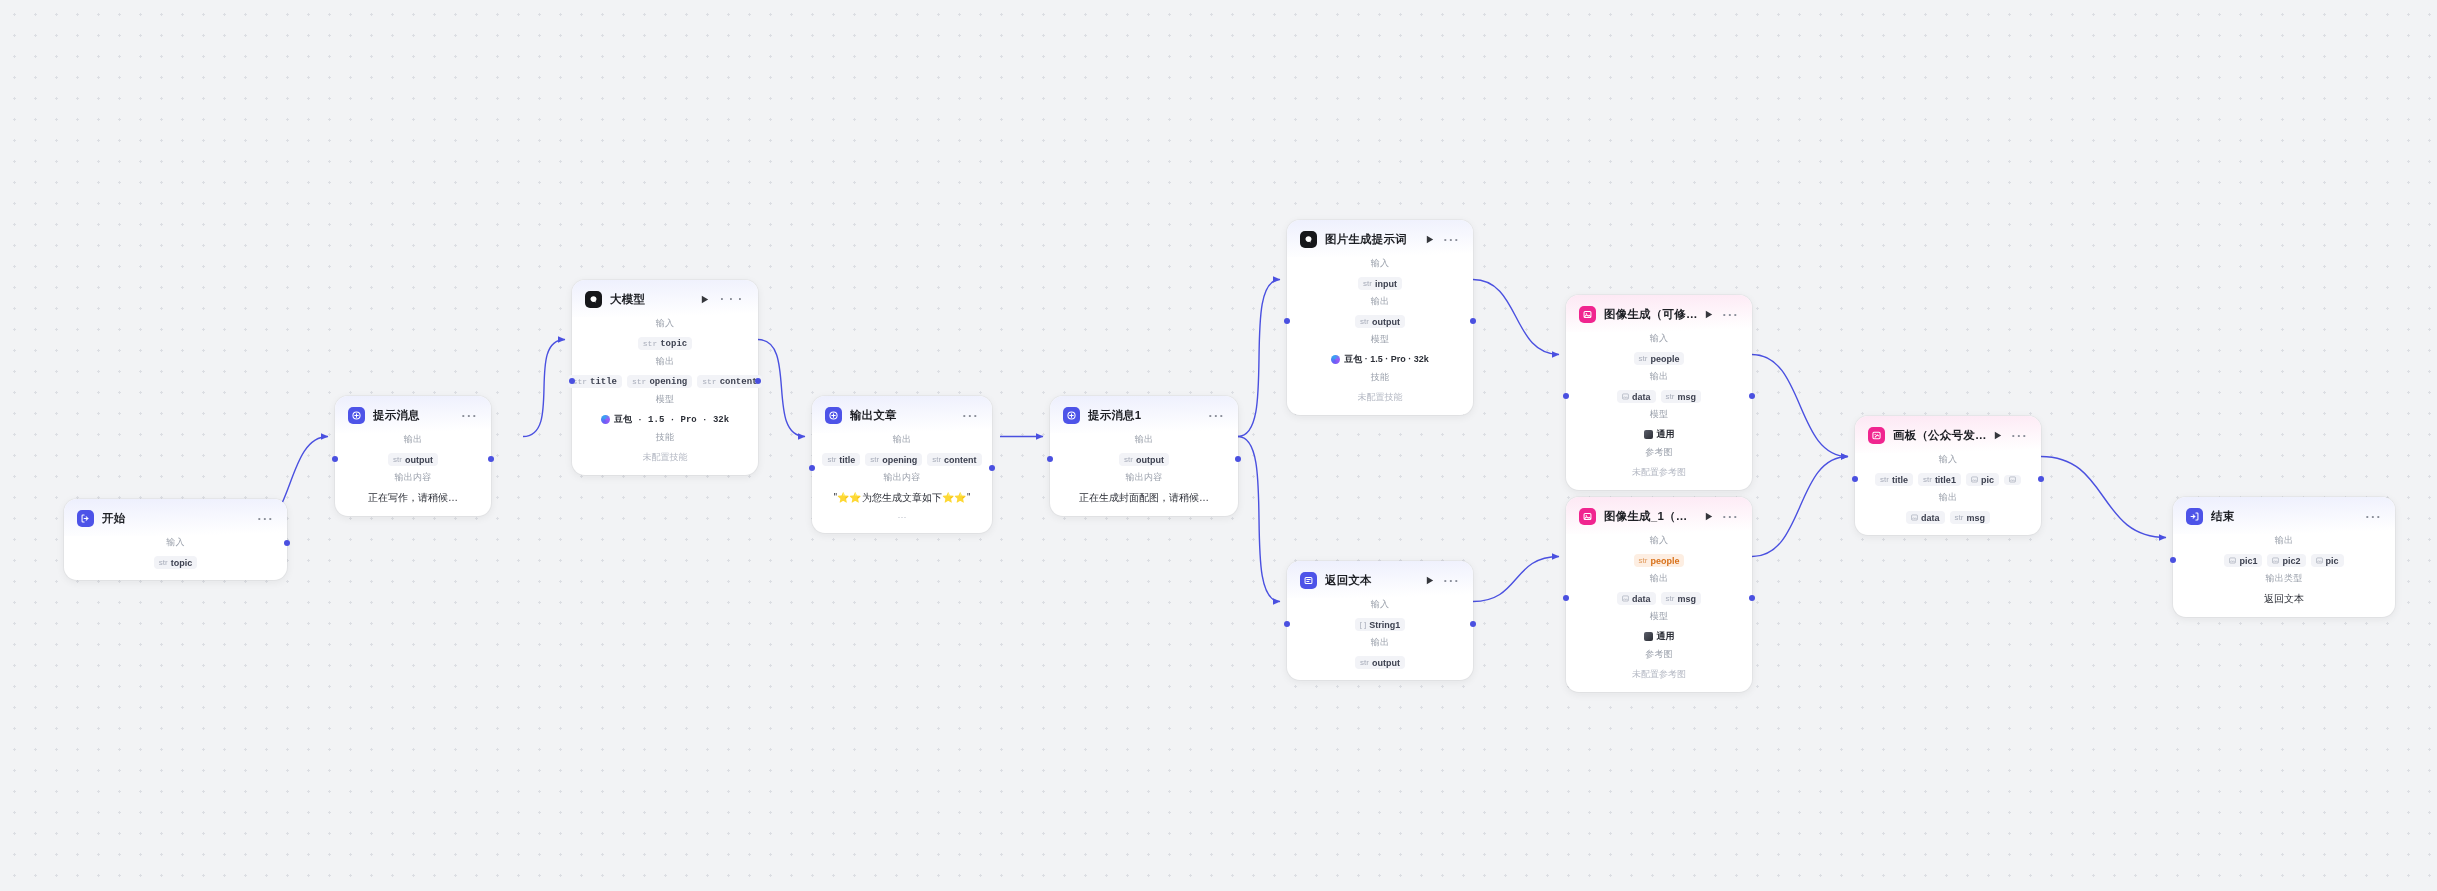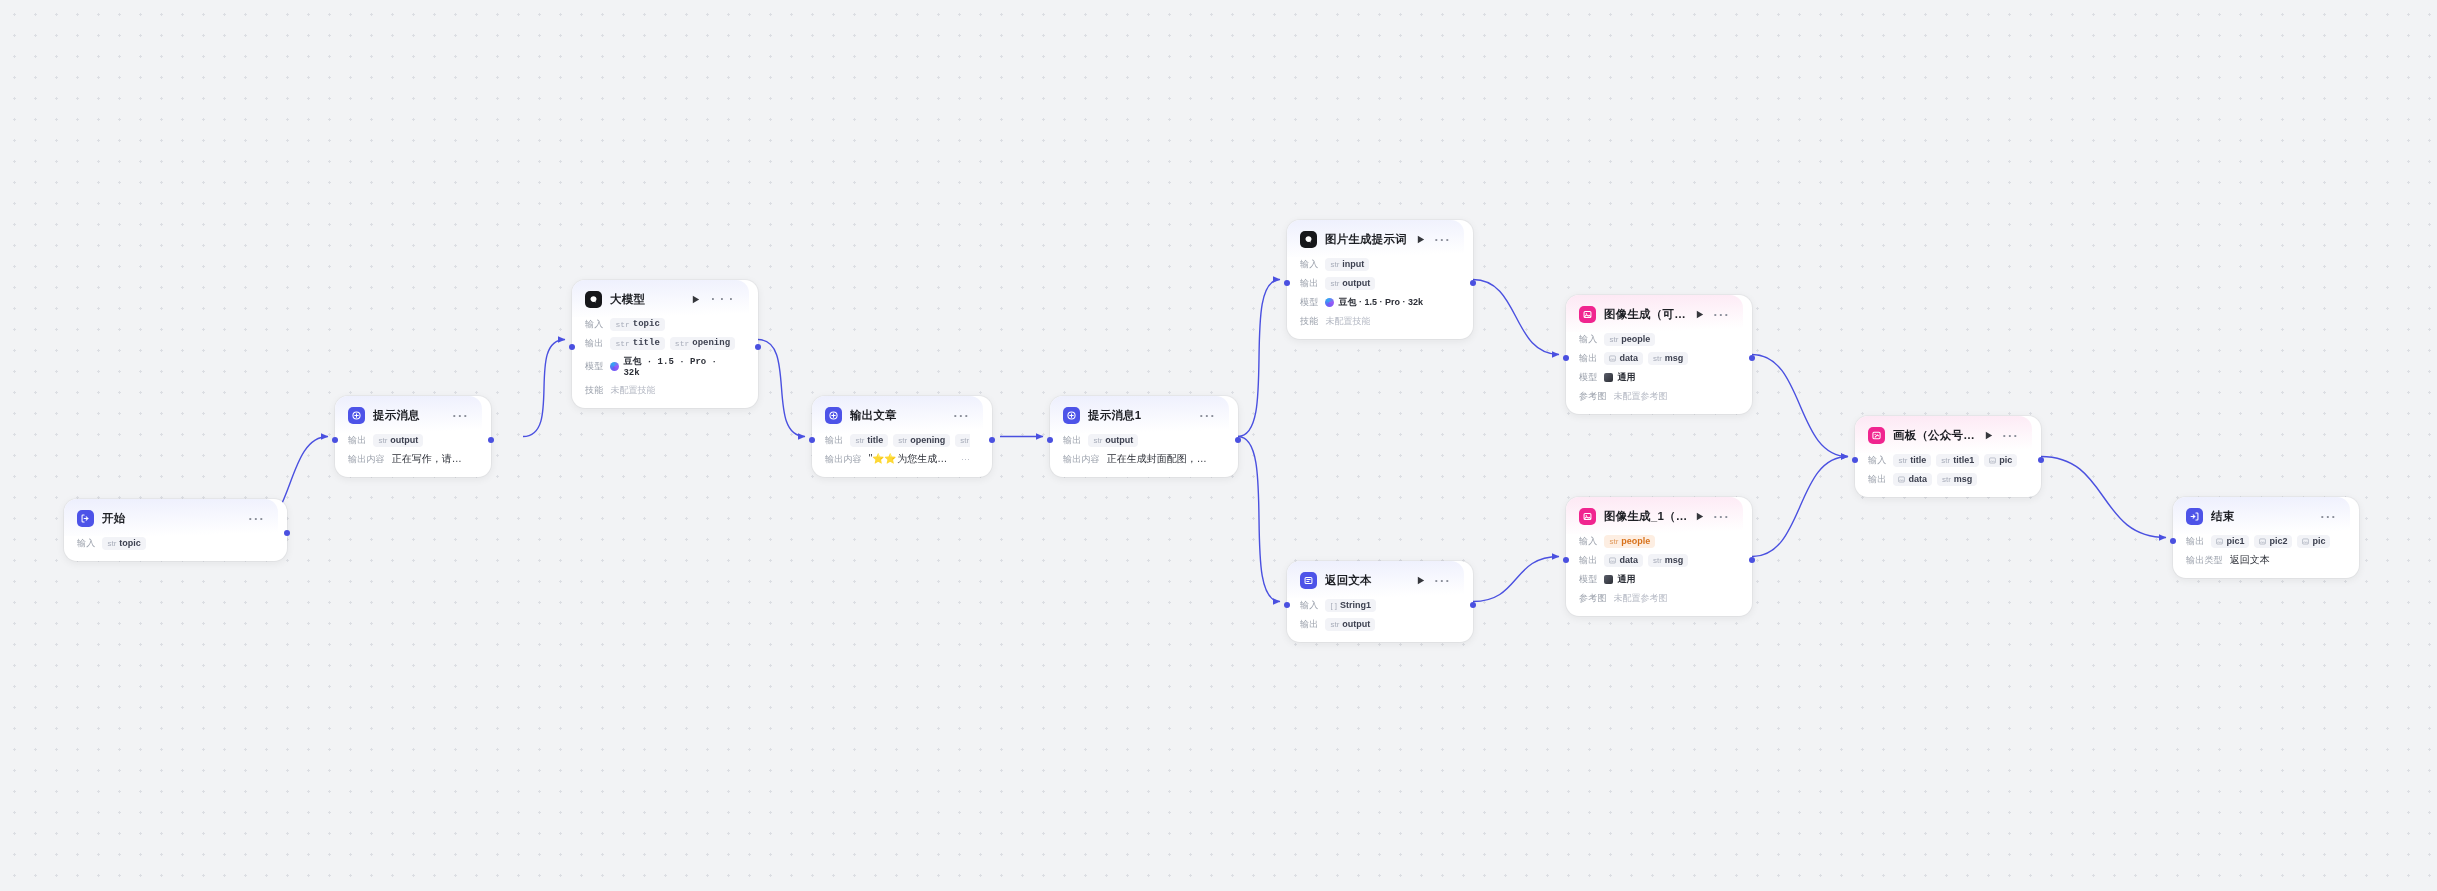--- a/index.html
+++ b/index.html
@@ -13,21 +13,21 @@
     position:relative;
   }
   #canvas { position:absolute; inset:0; }
   #edges { position:absolute; inset:0; width:2437px; height:891px; pointer-events:none; }
 
   .node {
     position:absolute;
     background:#ffffff;
     border-radius:13px;
     box-shadow:0 2px 8px rgba(28,31,35,0.07), 0 0 0 1px rgba(28,31,35,0.035);
-    padding:0 9px 11px 0;
+    padding:0 0 11px 0;
     overflow:visible;
   }
   .node-head {
     display:flex; align-items:center; gap:8px;
     padding:11px 13px 9px 13px;
     border-radius:13px 13px 0 0;
   }
   .node.tint-llm  .node-head { background:linear-gradient(178deg,#eef0fd 0%, #ffffff 92%); }
   .node.tint-blue .node-head { background:linear-gradient(178deg,#edeffd 0%, #ffffff 92%); }
   .node.tint-pink .node-head { background:linear-gradient(178deg,#fde8f4 0%, #ffffff 92%); }
@@ -45,21 +45,21 @@
   .ntitle {
     font-size:11.5px; font-weight:700; color:#1d1f24;
     letter-spacing:.2px; white-space:nowrap; flex:1 1 auto;
     overflow:hidden; text-overflow:ellipsis;
   }
   .head-actions { display:flex; align-items:center; gap:9px; flex:0 0 auto; }
   .play-ic { color:#35373c; display:flex; }
   .dots-ic { color:#8a8e99; font-size:13px; line-height:7px; letter-spacing:1.2px; font-weight:700; }
 
   .node-body { padding:0 13px; display:flex; flex-direction:column; gap:5px; }
-  .row { display:flex; align-items:center; gap:7px; min-height:14px; }
+  .row { display:flex; align-items:center; gap:7px; min-height:14px;flex-direction:column; }
   .rlabel { font-size:9px; color:#9aa0ab; flex:0 0 auto; white-space:nowrap; letter-spacing:.2px; }
   .chips { display:flex; align-items:center; gap:5px; flex-wrap:nowrap; overflow:hidden; }
   .chip {
     display:inline-flex; align-items:center; gap:3px;
     background:#f2f3f7; border-radius:4px; padding:1.5px 5px;
     font-size:9px; color:#3d4150; font-weight:700; white-space:nowrap;
   }
   .chip .ty { color:#a8adba; font-weight:400; font-size:8px; }
   .chip.warn { background:#fdeee2; color:#d8721b; }
   .chip.warn .ty { color:#e09a5c; }
@@ -561,21 +561,21 @@
               <span class="chip">
                 <span class="ty">str</span>
                 <span>msg</span>
               </span>
             </div>
           </div>
         </div>
         <span class="port in"></span>
         <span class="port out"></span>
       </div>
-      <div class="node tint-blue" style="left: 2173px; top: 497px; width: 186px;">
+      <div class="node tint-blue" style="left: 2173px; top: 497px; width: 222px;">
         <div class="node-head">
           <span class="nicon ic-indigo">
             <svg width="11" height="11" viewBox="0 0 16 16">
               <path fill="none" stroke="#fff" stroke-width="1.5" stroke-linecap="round" stroke-linejoin="round" d="M10 3h2a1 1 0 0 1 1 1v8a1 1 0 0 1-1 1h-2"></path>
               <path fill="none" stroke="#fff" stroke-width="1.5" stroke-linecap="round" stroke-linejoin="round" d="M6 5.5 8.5 8 6 10.5"></path>
               <path fill="none" stroke="#fff" stroke-width="1.5" stroke-linecap="round" stroke-linejoin="round" d="M8.5 8H3"></path>
             </svg>
           </span>
           <span class="ntitle">结束</span>
           <span class="head-actions">

